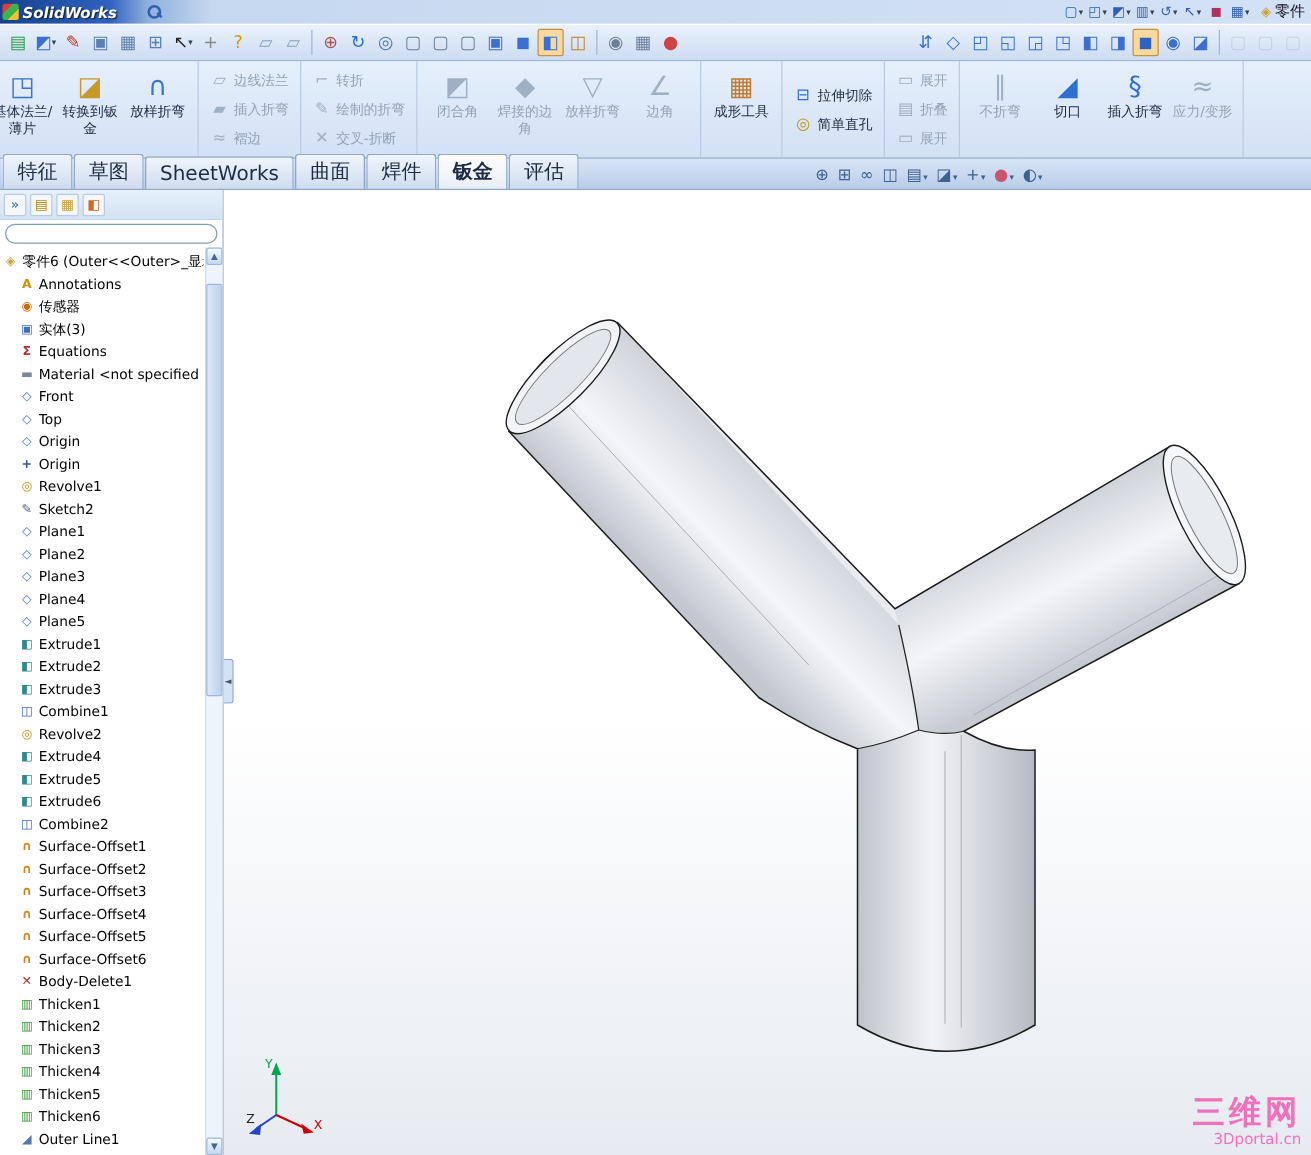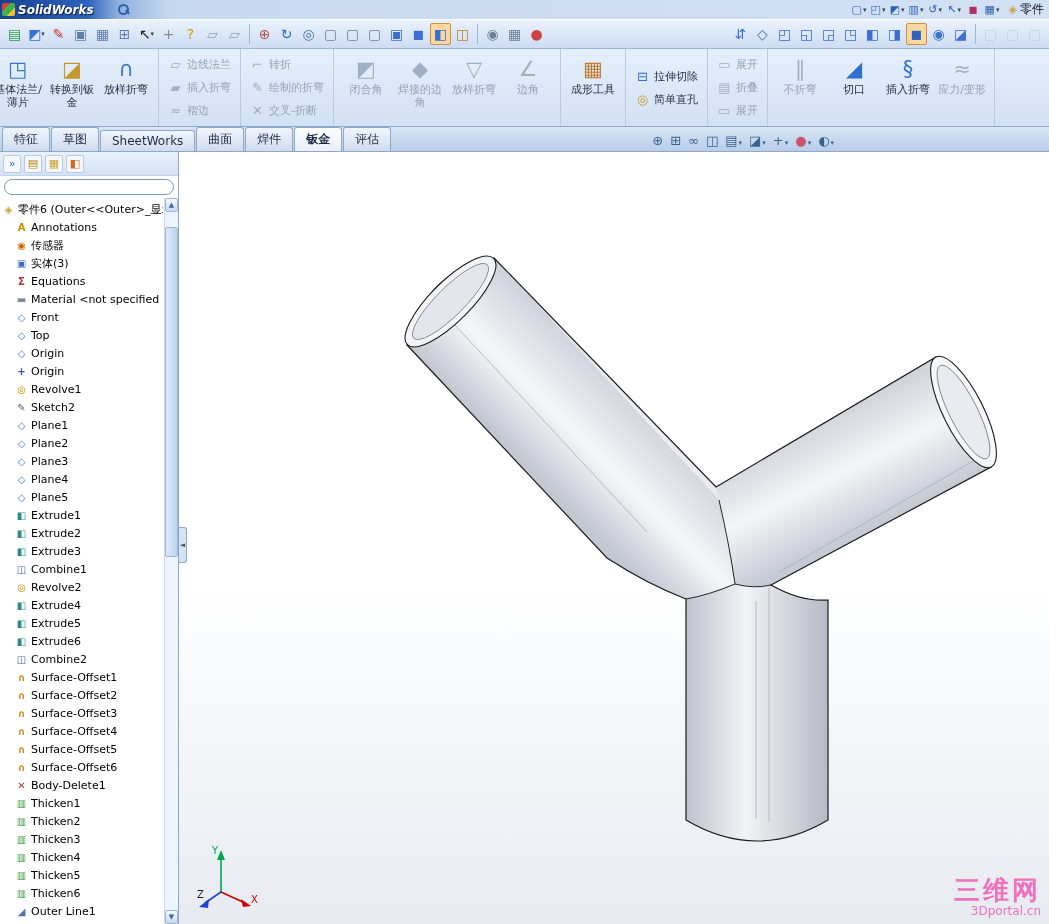--- a/index.html
+++ b/index.html
@@ -45,21 +45,21 @@
   .rlarge .ric{font-size:21px;line-height:24px}
   .rlabel{font-size:11px;line-height:13px;text-align:center;color:#1d2b45;word-break:break-all}
   .rstack{display:flex;flex-direction:column;justify-content:center;gap:4px}
   .rsmall{display:flex;align-items:center;gap:4px;font-size:11px;color:#1d2b45;padding:1px 3px;border:1px solid transparent;border-radius:2px;white-space:nowrap}
   .rsmall .ric{font-size:13px;width:15px;text-align:center}
   .disabled .rlabel,.rsmall.disabled{color:#93a3b8}
 
   
   .tabsrow{height:25px;background:linear-gradient(#d8e5f6,#b9cde9);display:flex;align-items:flex-end;
     padding-left:2px;border-bottom:1px solid #8fa8c8}
-  .tab{font-size:12px;color:#1d2b45;padding:3px 11px;margin-right:1px;border:1px solid #8fa8c8;border-bottom:none;
+  .tab{font-size:16px;color:#1d2b45;padding:3px 11px;margin-right:1px;border:1px solid #8fa8c8;border-bottom:none;
     border-radius:3px 3px 0 0;background:linear-gradient(#f0f5fc,#cfdcEF);white-space:nowrap}
   .tab.active{background:linear-gradient(#fdfdfe,#e9eff8);font-weight:bold}
   .hud{margin-left:auto;margin-right:215px;display:flex;align-items:center;gap:7px;padding-bottom:3px}
   .hud-ico{font-size:13px;color:#3c6390}
   .hud-ico.dd::after{content:"▾";font-size:7px;color:#3c6390;margin-left:1px}
 
   
   .main{height:772px;display:flex;position:relative;background:#fff}
   .panel{width:179px;background:#fff;border-right:1px solid #8fa8c8;display:flex;flex-direction:column;position:relative}
   .panel-head{height:24px;background:linear-gradient(#e8f0fb,#d4e2f4);display:flex;align-items:center;gap:3px;

